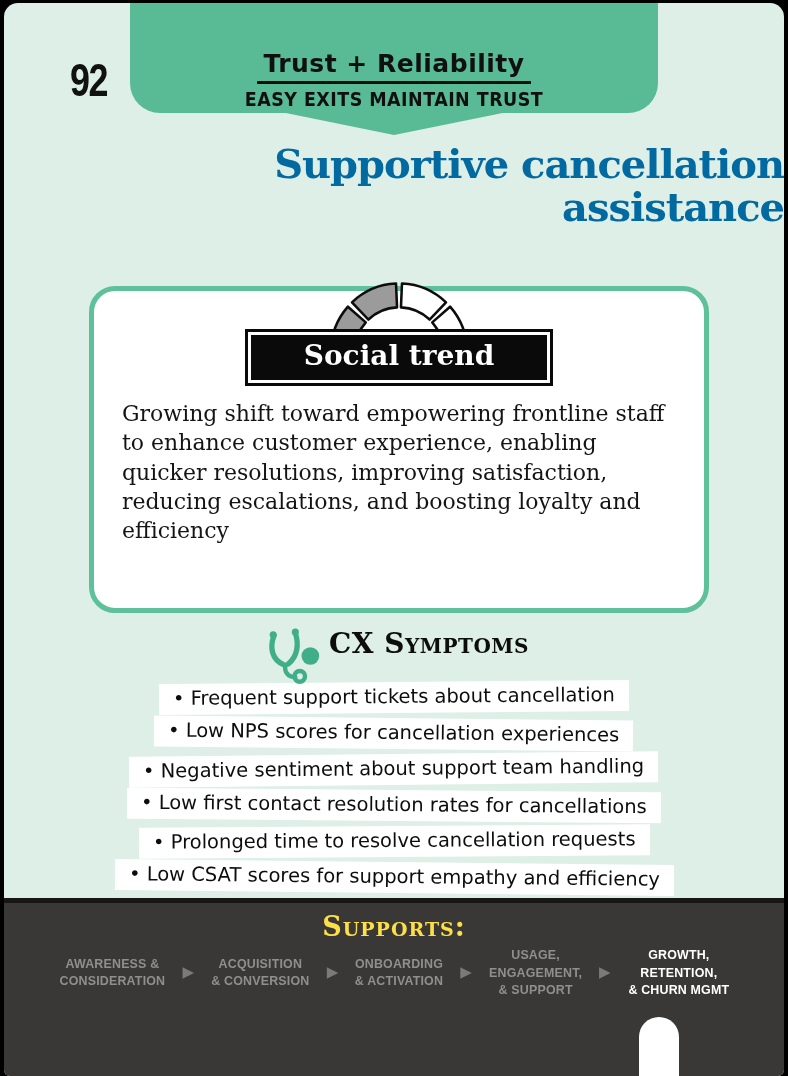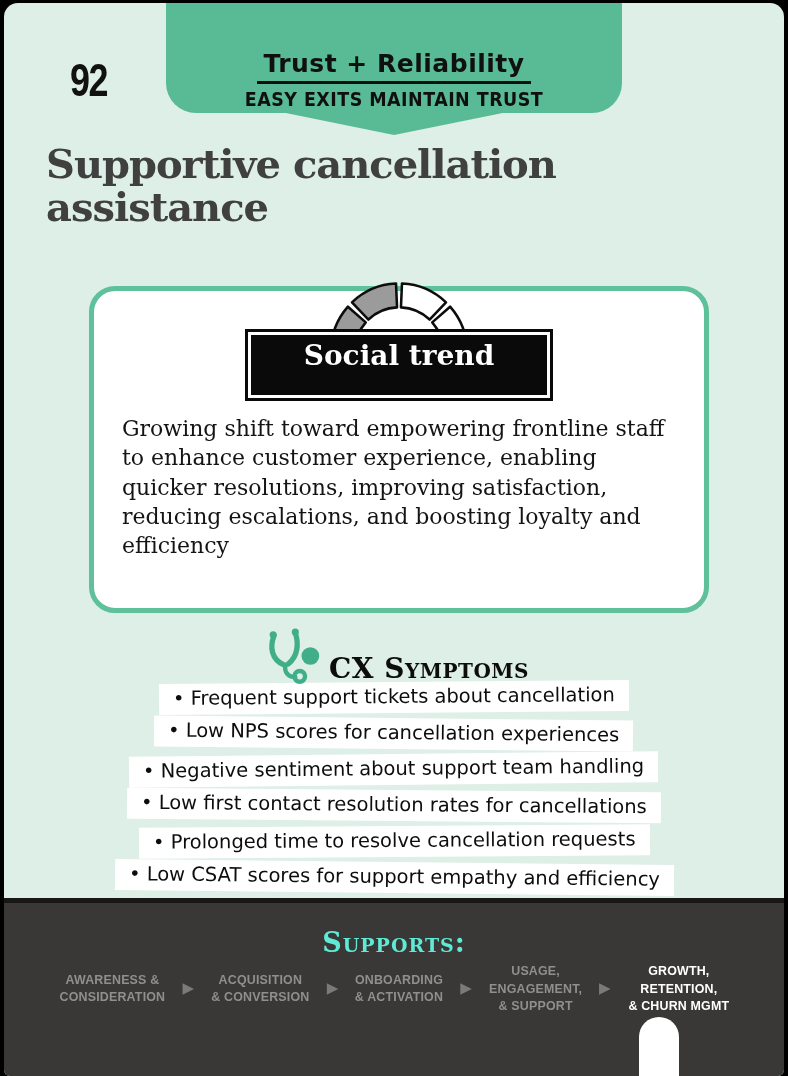--- a/index.html
+++ b/index.html
@@ -21,21 +21,21 @@
   .card-number{
     position:absolute;left:66px;top:50px;
     font-family:"Liberation Sans", sans-serif;
     font-weight:bold;font-size:46px;color:#111;
     transform:scaleX(0.78);transform-origin:left top;
     letter-spacing:-2px;
   }
   
   .cat-tab{
     position:absolute;left:50%;top:0;transform:translateX(-50%);
-    width:456px;height:110px;
+    width:528px;height:110px;
     background:#58bb95;
     border-radius:0 0 30px 30px;
     text-align:center;
     z-index:3;
   }
   .cat-tab .point{
     position:absolute;left:50%;top:108px;transform:translateX(-50%);
     width:0;height:0;
     border-left:118px solid transparent;
     border-right:118px solid transparent;
@@ -53,24 +53,24 @@
   }
   .cat-sub{
     font-family:"DejaVu Sans", sans-serif;
     font-weight:bold;font-size:19px;color:#101010;
     letter-spacing:0.5px;
     transform:scaleX(0.92);transform-origin:center top;
   }
   
   .page-title{
     position:absolute;top:139px;left:0;right:0;
-    text-align:left;
+    text-align:right;
     font-family:"DejaVu Serif", serif;
     font-weight:bold;font-size:40px;line-height:1.08;
-    color:#404040;
+    color:#0369a1;
     letter-spacing:-1px;
     margin-left:42px;
   }
   
   .trend-panel{
     position:absolute;left:85px;top:283px;
     width:610px;height:317px;
     background:#ffffff;
     border:5px solid #5fc09c;
     border-radius:26px;
@@ -93,31 +93,31 @@
   .trend-type{
     position:relative;z-index:2;
     width:296px;
     margin:-22px auto 0;
     background:#0a0a0a;
     border:3px solid #ffffff;
     outline:3px solid #0a0a0a;
     text-align:center;
     font-family:"DejaVu Serif", serif;
     font-weight:bold;font-size:28px;color:#fff;
-    padding:4px 0 23px;
+    padding:4px 0 8px;
   }
   .trend-desc{
     margin:16px 24px 0 28px;
     font-family:"DejaVu Serif", serif;
     font-size:22px;line-height:1.33;color:#141414;
   }
   
   .symptoms-header{
     position:absolute;top:624px;left:0;right:0;
-    display:flex;align-items:flex-end;justify-content:center;gap:8px;
+    display:flex;align-items:flex-start;justify-content:center;gap:8px;
     z-index:2;
   }
   .steth{width:62px;height:58px;}
   .symptoms-title{
     font-family:"DejaVu Serif", serif;
     font-weight:bold;font-size:28px;color:#0d0d0d;
     font-variant:small-caps;
     letter-spacing:0.5px;
   }
   .symptoms-list{
@@ -138,23 +138,23 @@
   .symptom:nth-child(5){transform:rotate(-0.4deg);}
   .symptom:nth-child(6){transform:rotate(0.6deg);}
   
   .footer{
     position:absolute;left:0;right:0;bottom:0;height:173px;
     background:#3a3836;
     border-top:5px solid #181716;
     text-align:center;
   }
   .footer-heading{
-    margin-top:24px;
-    font-family:"DejaVu Serif", serif;
-    font-weight:bold;font-size:27px;color:#5eead4;
+    margin-top:8px;
+    font-family:"DejaVu Serif", serif;
+    font-weight:bold;font-size:27px;color:#fde047;
     font-variant:small-caps;
     letter-spacing:1px;
   }
   .journey{
     margin-top:4px;
     display:flex;align-items:center;justify-content:center;gap:13px;
   }
   .stage{
     font-family:"Liberation Sans", sans-serif;
     font-weight:bold;font-size:13.5px;line-height:1.3;

